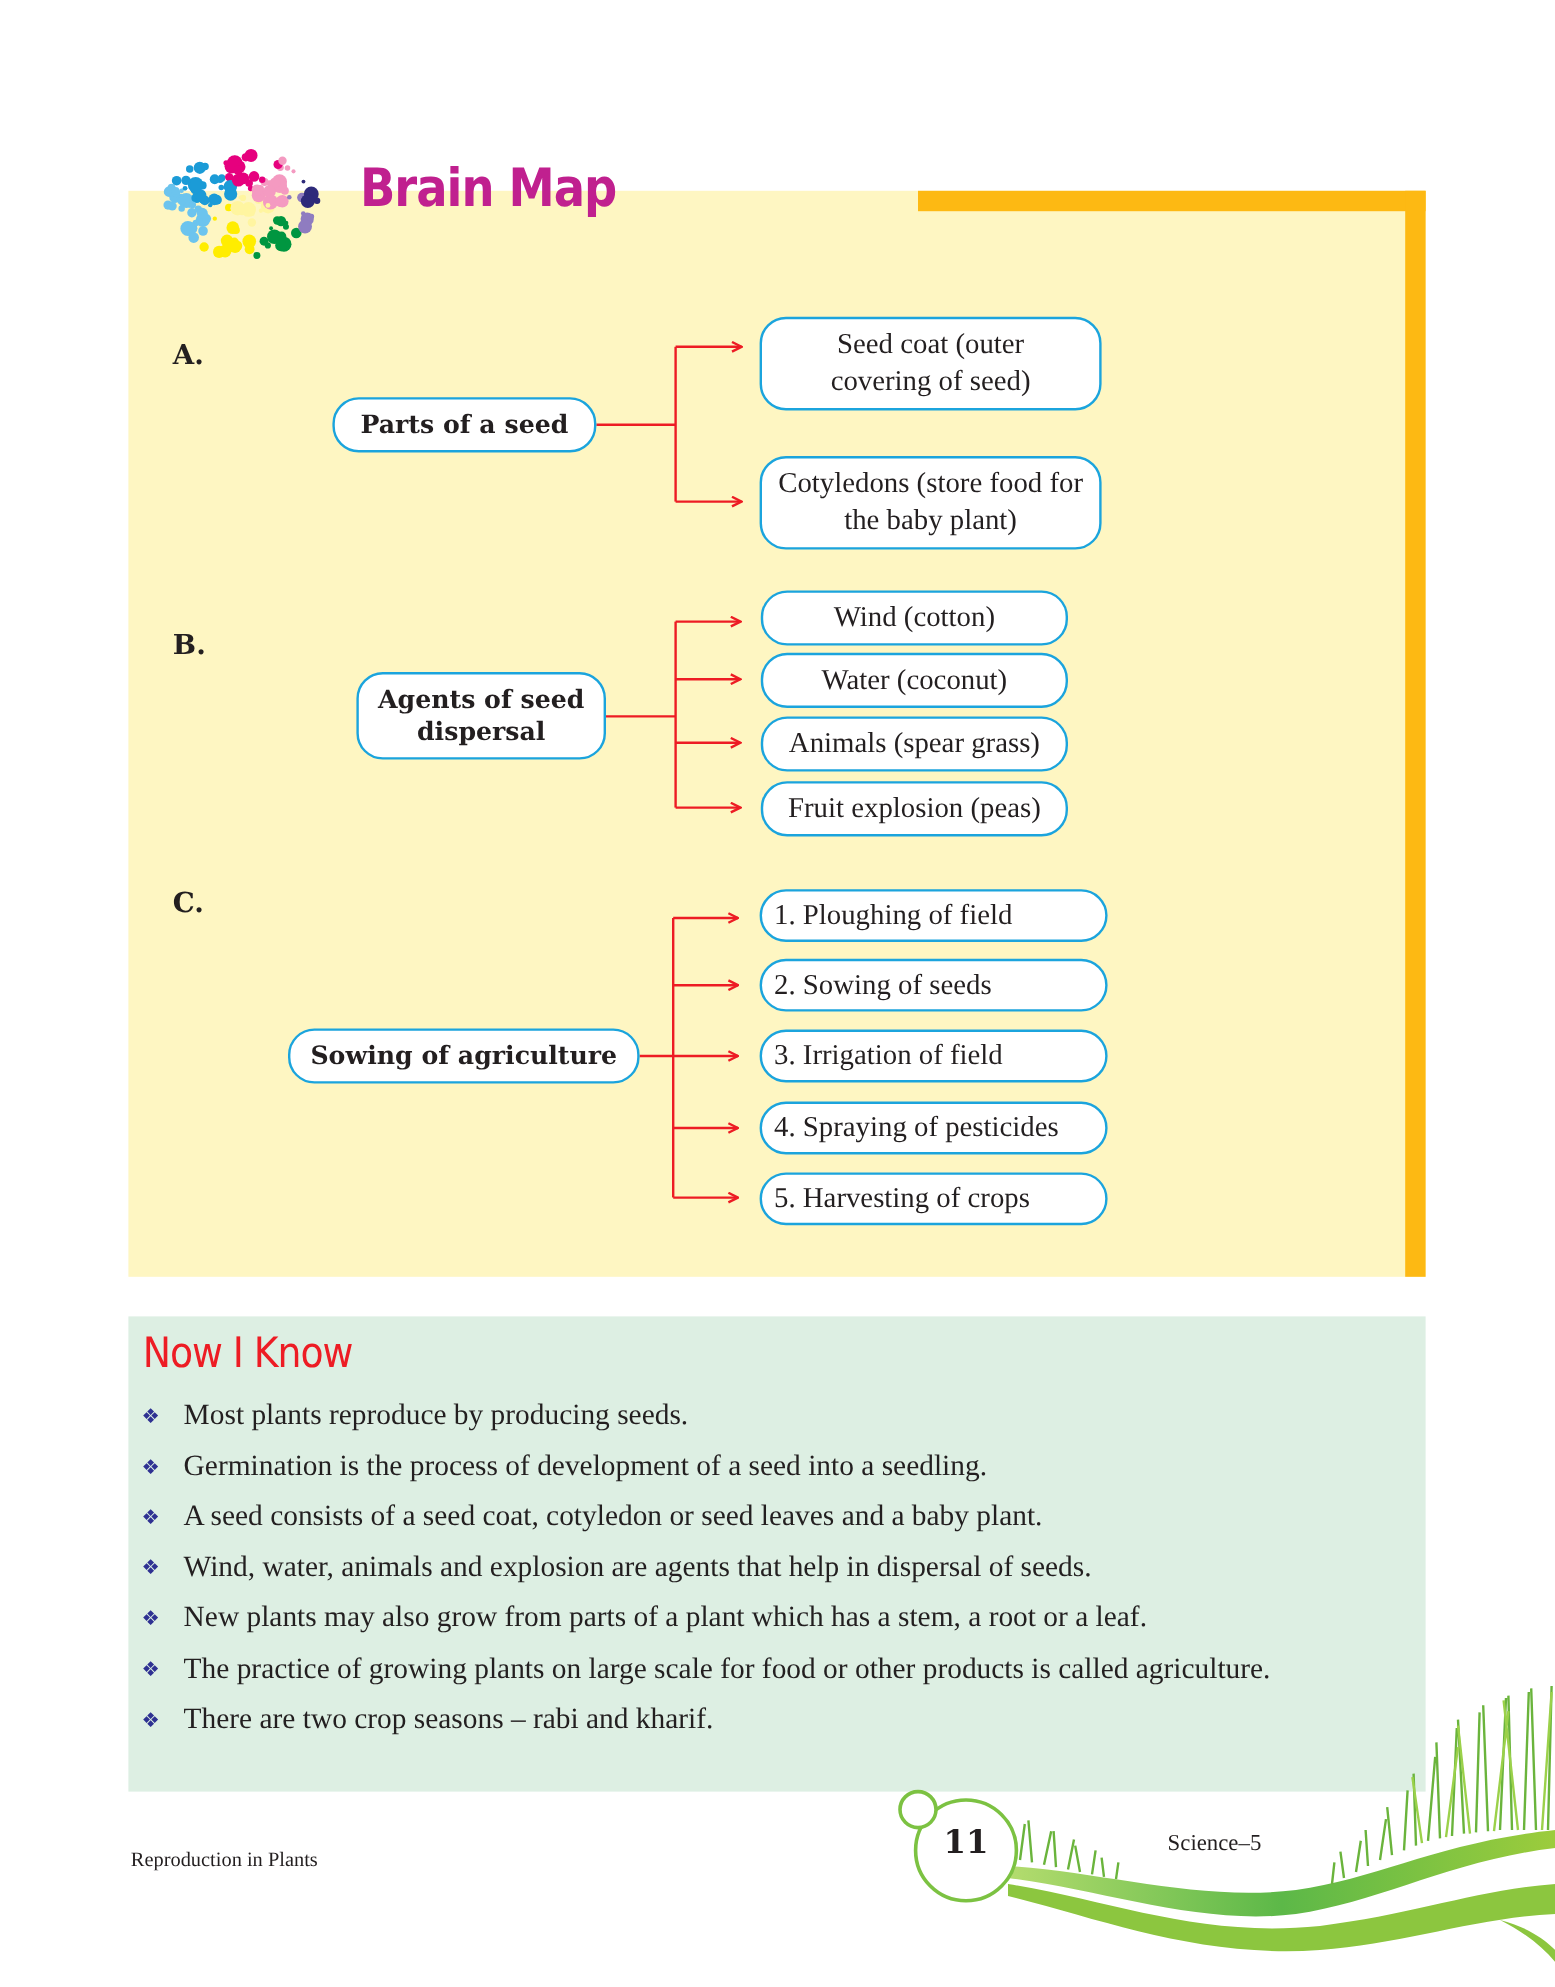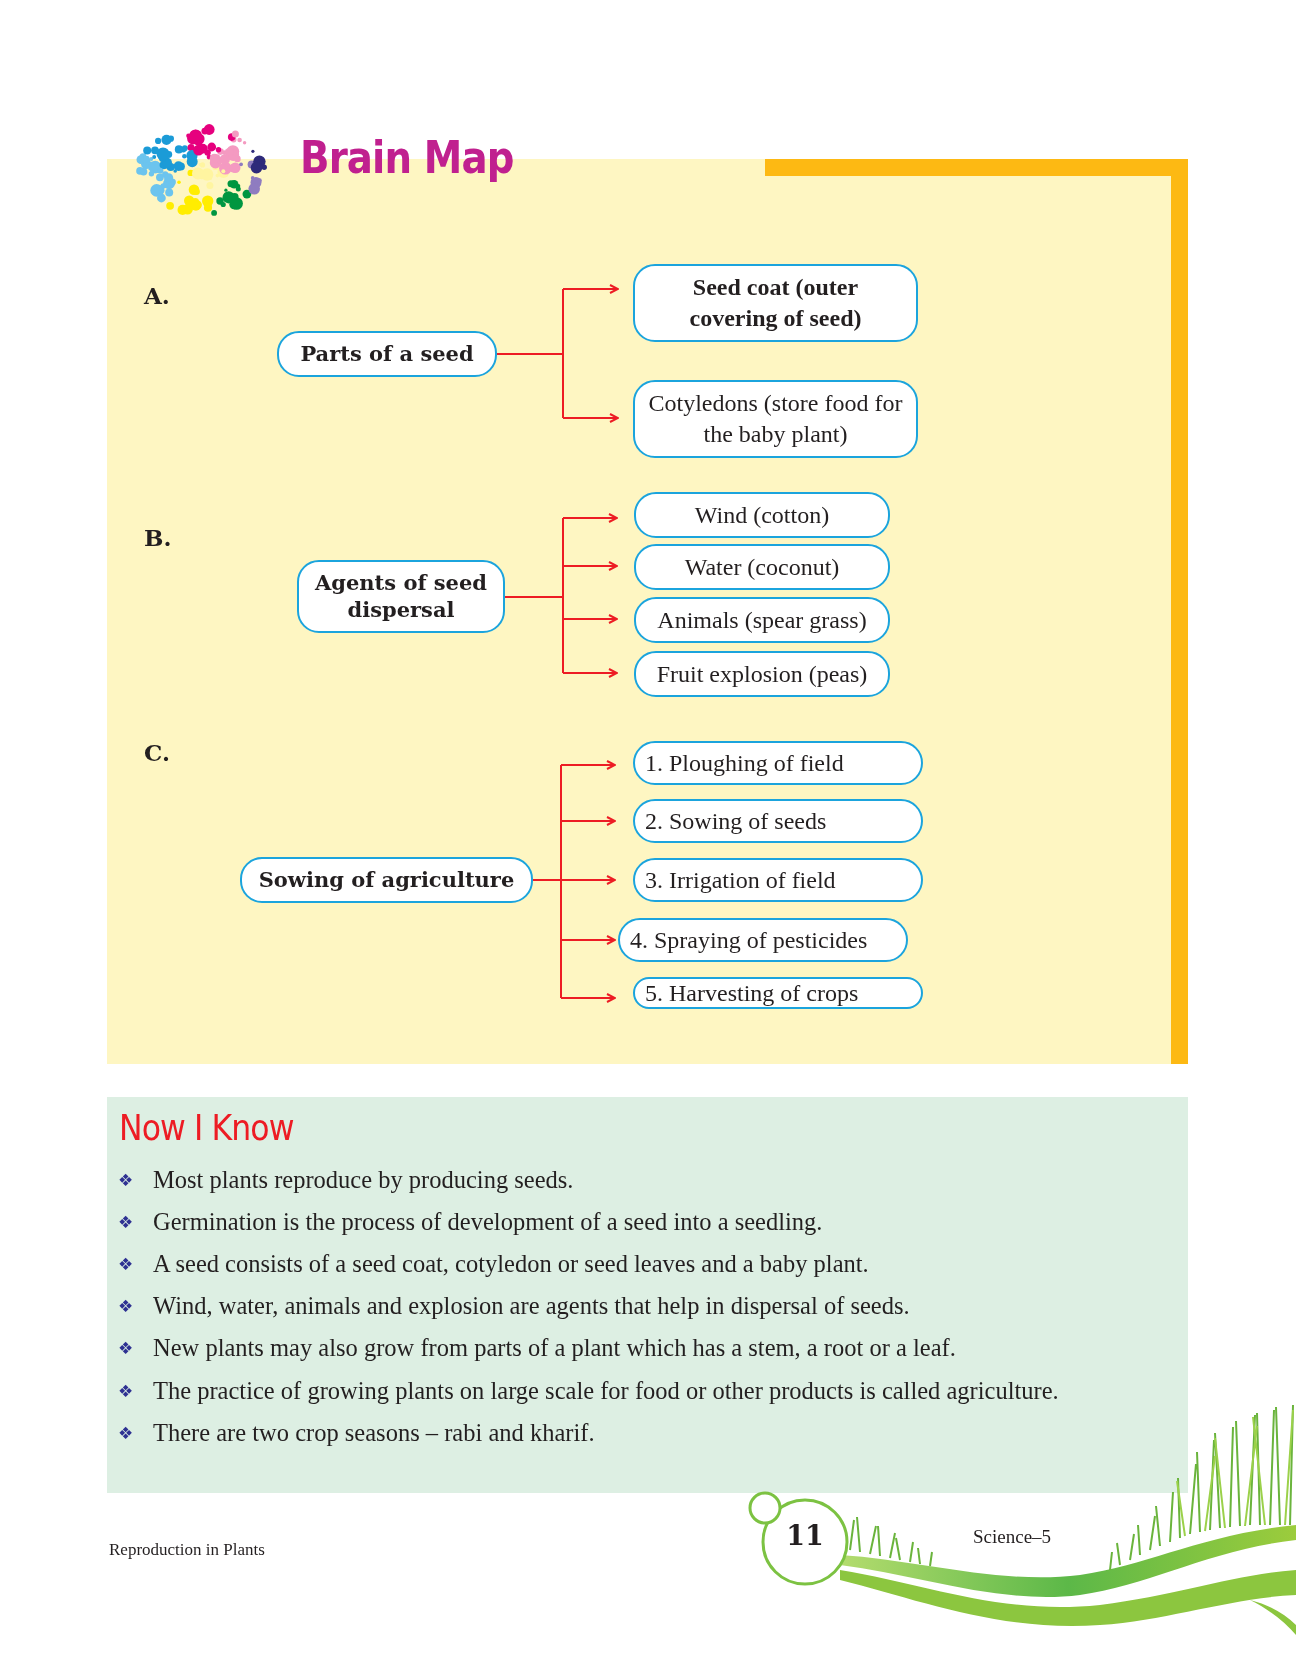--- a/index.html
+++ b/index.html
@@ -212,35 +212,35 @@
     <line x1="561" y1="765" x2="561" y2="998"></line>
     <line x1="561" y1="765" x2="615" y2="765" marker-end="url(#arrowhead)"></line>
     <line x1="561" y1="821" x2="615" y2="821" marker-end="url(#arrowhead)"></line>
     <line x1="561" y1="880" x2="615" y2="880" marker-end="url(#arrowhead)"></line>
     <line x1="561" y1="940" x2="615" y2="940" marker-end="url(#arrowhead)"></line>
     <line x1="561" y1="998" x2="615" y2="998" marker-end="url(#arrowhead)"></line>
   </g>
 </svg>
 
 <div class="node main" style="left:277px;top:331px;width:220px;height:46px;">Parts of a seed</div>
-<div class="node leaf" style="left:633px;top:264px;width:285px;height:78px;padding:16px 30px;font-weight:bold;">Seed coat (outer covering of seed)</div>
+<div class="node leaf" style="left:633px;top:264px;width:285px;height:78px;padding:16px 30px;">Seed coat (outer covering of seed)</div>
 <div class="node leaf" style="left:633px;top:380px;width:285px;height:78px;padding:0 0;">Cotyledons (store food for the baby plant)</div>
 
 <div class="node main" style="left:297px;top:560px;width:208px;height:73px;padding:4px 10px;">Agents of seed dispersal</div>
 <div class="node leaf" style="left:634px;top:492px;width:256px;height:46px;">Wind (cotton)</div>
 <div class="node leaf" style="left:634px;top:544px;width:256px;height:46px;">Water (coconut)</div>
 <div class="node leaf" style="left:634px;top:597px;width:256px;height:46px;">Animals (spear grass)</div>
 <div class="node leaf" style="left:634px;top:651px;width:256px;height:46px;">Fruit explosion (peas)</div>
 
 <div class="node main" style="left:240px;top:857px;width:293px;height:46px;">Sowing of agriculture</div>
 <div class="node leaf left" style="left:633px;top:741px;width:290px;height:44px;">1. Ploughing of field</div>
 <div class="node leaf left" style="left:633px;top:799px;width:290px;height:44px;text-align:center;">2. Sowing of seeds</div>
 <div class="node leaf left" style="left:633px;top:858px;width:290px;height:44px;">3. Irrigation of field</div>
-<div class="node leaf left" style="left:618px;top:918px;width:290px;height:44px;text-align:right;">4. Spraying of pesticides</div>
-<div class="node leaf left" style="left:633px;top:977px;width:290px;height:32px;">5. Harvesting of crops</div>
+<div class="node leaf left" style="left:633px;top:918px;width:290px;height:44px;text-align:right;">4. Spraying of pesticides</div>
+<div class="node leaf left" style="left:633px;top:977px;width:290px;height:44px;">5. Harvesting of crops</div>
 
 <div id="know-panel" class="abs"></div>
 <div id="know-title" class="abs">Now I Know</div>
 
 <div id="facts">
     <div class="fact" style="top: 1166px;">
       <span class="bullet">❖</span>
       <span>Most plants reproduce by producing seeds.</span>
     </div>
     <div class="fact" style="top: 1208px;">

